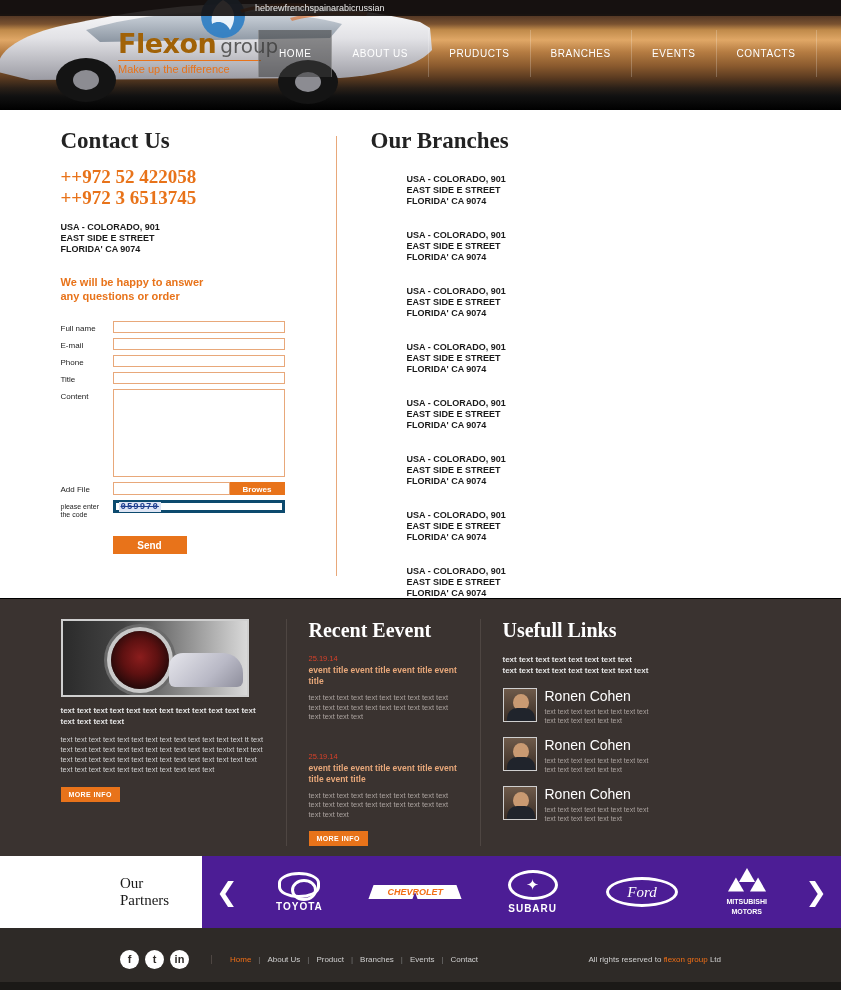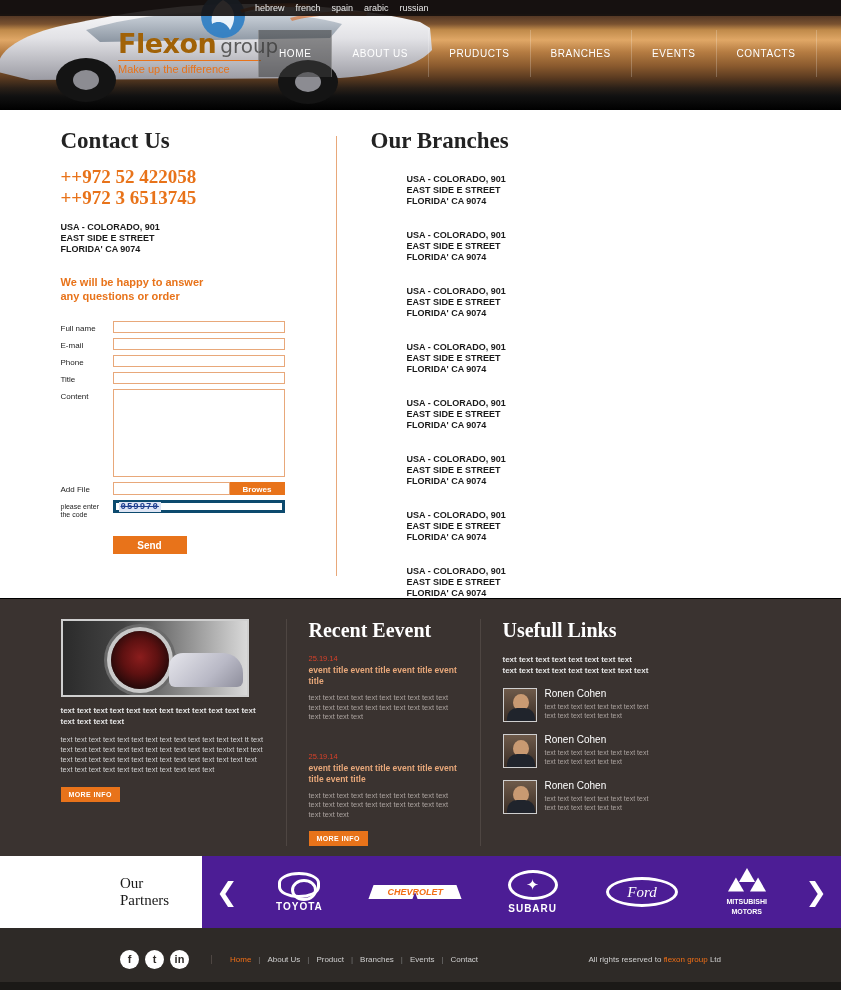--- a/index.html
+++ b/index.html
@@ -34,21 +34,20 @@
   .header-topbar {
     position: absolute;
     left: 0; top: 0; right: 0; height: 16px;
     background: rgba(20,16,14,0.9);
     z-index: 5;
   }
   .lang-list {
     position: absolute;
     left: 255px; top: 2px;
     display: flex;
-    gap: 11px;
     z-index: 6;
   }
   .lang-list span {
     color: #e8e8e8;
     font-size: 9px;
     line-height: 12px;
   }
 
   .car-art {
     position: absolute;
@@ -347,21 +346,21 @@
     position: absolute; left: 9px; top: 5px;
     width: 16px; height: 17px; border-radius: 50%;
     background: #c99a72;
   }
   .avatar .body {
     position: absolute; left: 3px; bottom: 0;
     width: 28px; height: 13px; border-radius: 10px 10px 0 0;
     background: #20242c;
   }
   .link-text { margin-left: 8px; }
-  .link-name { color: #ffffff; font-size: 10px; }
+  .link-name { color: #ffffff; font-size: 14px; }
   .link-desc { color: #a9a19d; font-size: 7px; line-height: 9px; margin-top: 3px; }
 
   
   .partners {
     height: 72px;
     display: flex;
     align-items: center;
     background: #4c1d95;
   }
   .partners-label {

